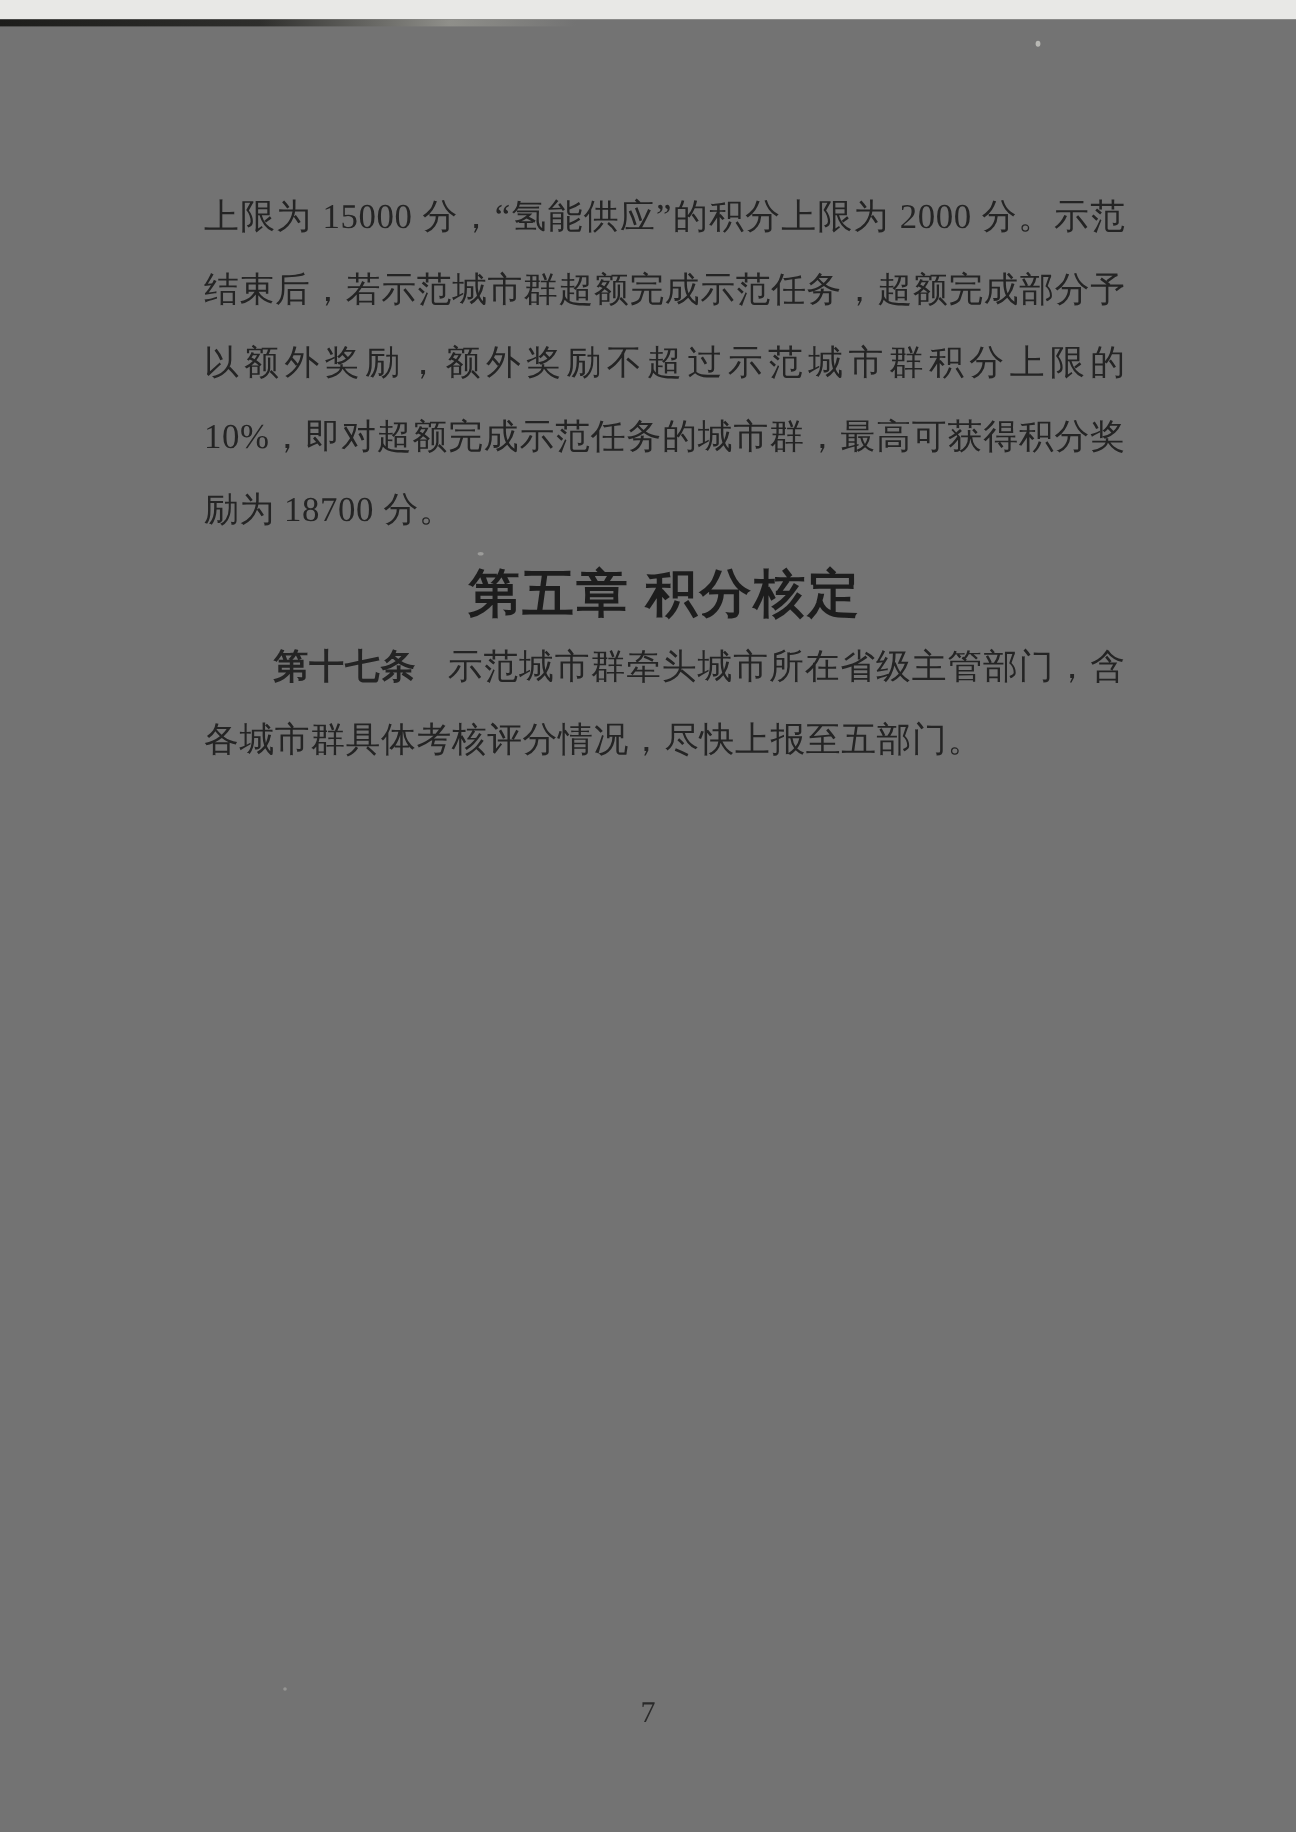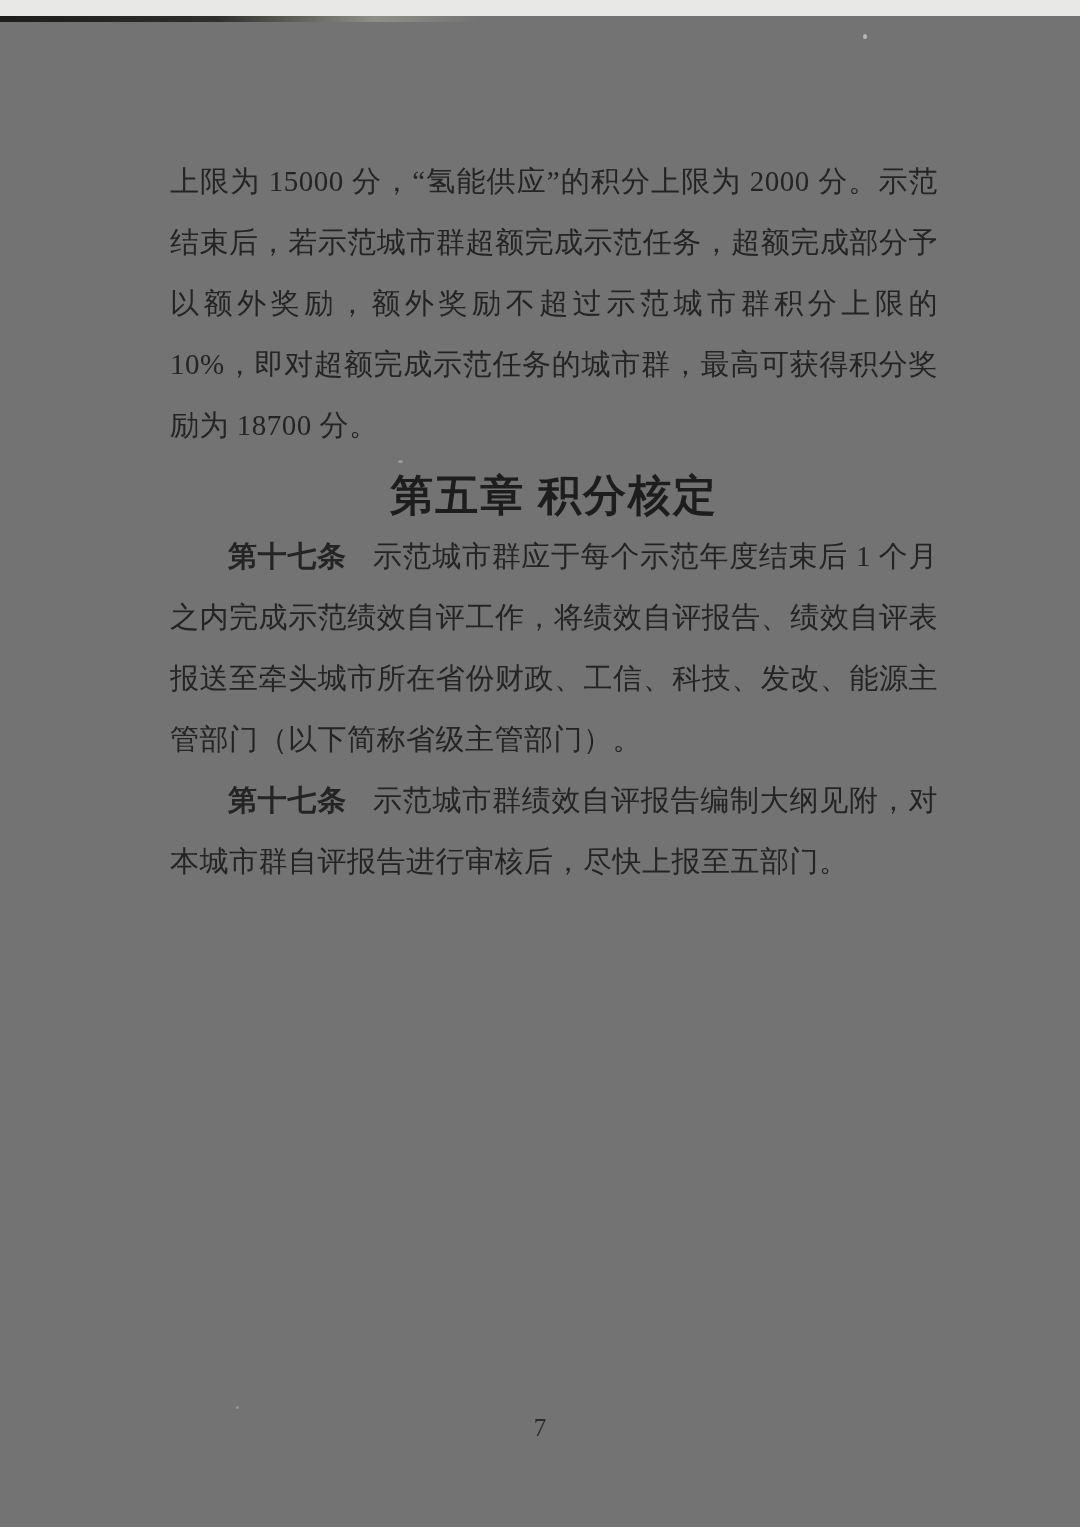--- a/index.html
+++ b/index.html
@@ -79,24 +79,23 @@
   <div class="scan-speck speck-1"></div>
   <div class="scan-speck speck-2"></div>
   <div class="scan-speck speck-3"></div>
 
   <div class="content">
 
     <p class="para no-indent">上限为 15000 分，“氢能供应”的积分上限为 2000 分。示范结束后，若示范城市群超额完成示范任务，超额完成部分予以额外奖励，额外奖励不超过示范城市群积分上限的 10%，即对超额完成示范任务的城市群，最高可获得积分奖励为 18700 分。</p>
 
     <h2 class="chapter">第五章 积分核定</h2>
 
-    <p class="para"><span class="article-label">第十七条</span><span>示范城市群应于每个示范年度结束后 1 个月之内完成示范绩效自评工作，将绩效自评报告、绩效自评表报送至牵头城市所在省份财政、工信、科技、发改、能源主管部门（以下简称省级主管部门）。</span></p>
 
 
-    <p class="para"><span class="article-label">第十七条</span><span>示范城市群绩效自评报告编制大纲见附，对本城市群自评报告进行审核后，尽快上报至五部门。</span></p>
+    <p class="para"><span class="article-label">第十七条</span><span>示范城市群牵头城市所在省级主管部门，含各城市群具体考核评分情况，尽快上报至五部门。</span></p>
 
 
   </div>
 
   <div class="page-number">7</div>
 
   <div class="scan-band-bottom"></div>
 
 </div>
 

